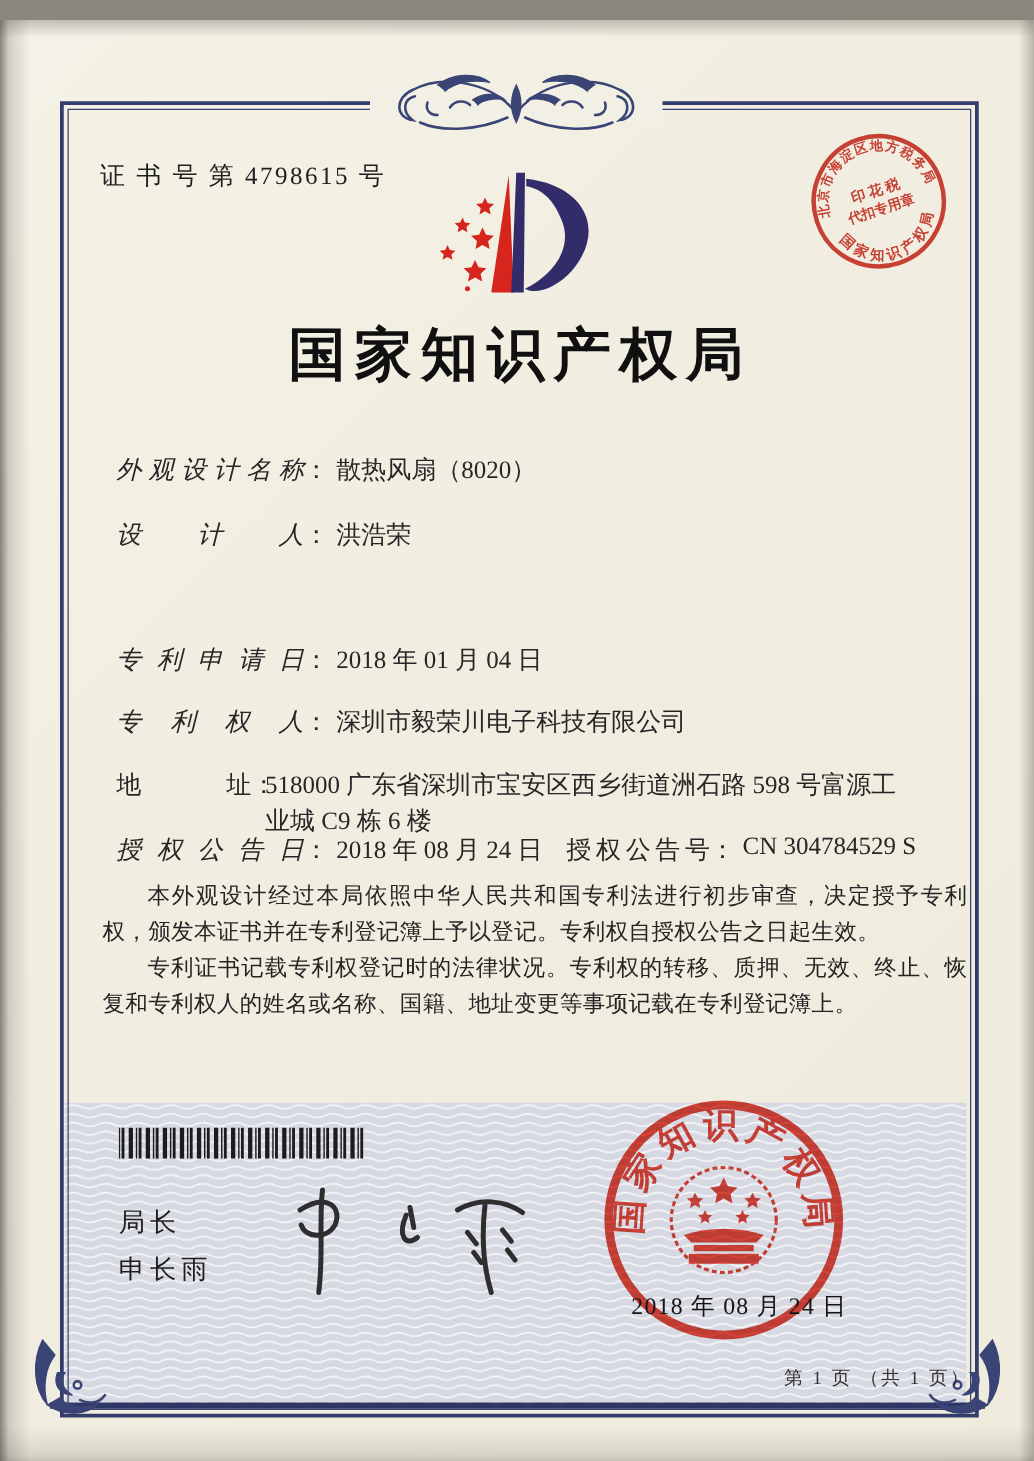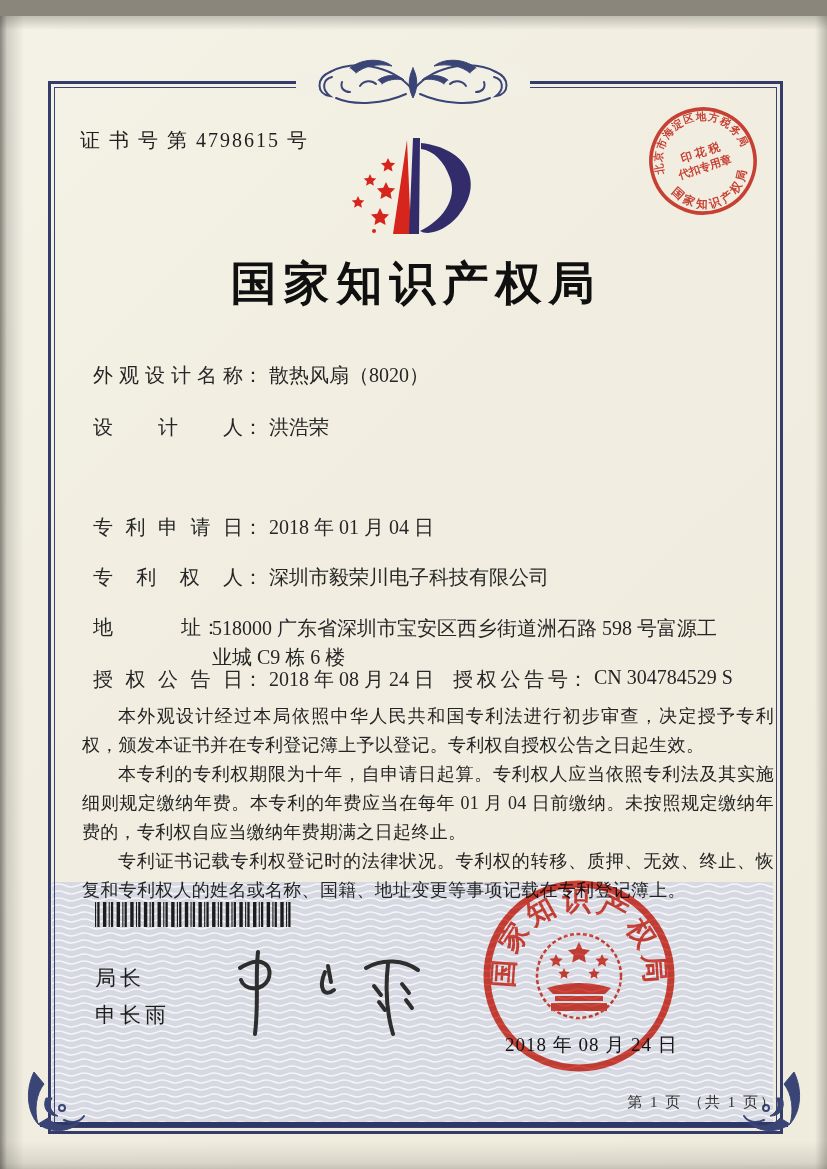--- a/index.html
+++ b/index.html
@@ -22,21 +22,21 @@
 
   .band{position:absolute;left:52px;top:866px;width:721px;height:244px;}
 
   .cert-no{position:absolute;left:80px;top:111px;font-size:20px;letter-spacing:2px;color:#1f1f1f;}
   .logo{position:absolute;left:344px;top:122px;}
   .title{position:absolute;left:48px;top:237px;width:729px;text-align:center;
          font-size:46px;font-weight:bold;letter-spacing:7px;text-indent:7px;color:#101010;}
 
   .row{position:absolute;left:93px;font-size:20px;color:#262626;white-space:nowrap;}
   .lbl{display:inline-block;text-align:justify;text-align-last:justify;vertical-align:top;}
-  .w150{width:150px;} .w108{width:108px;} .w115{width:115px;}
+  .w150{width:150px;font-style:italic;} .w108{width:108px;} .w115{width:115px;}
   .colon{display:inline-block;vertical-align:top;}
   .val{display:inline-block;vertical-align:top;margin-left:6px;}
   .addr-val{position:absolute;left:212px;top:598px;font-size:20px;width:575px;line-height:29px;color:#262626;}
 
   .paras{position:absolute;left:82px;top:686px;width:692px;font-size:18px;line-height:29px;
          letter-spacing:.3px;color:#242424;text-align:justify;}
   .paras p{margin:0;text-indent:2em;}
 
   .barcode{position:absolute;left:95px;top:886px;}
   .sign-title{position:absolute;left:95px;top:948px;font-size:21px;letter-spacing:4px;color:#1d1d1d;}
@@ -150,21 +150,20 @@
   </div>
   <div class="row" style="top:650px">
     <span class="lbl w150">授权公告日</span><span class="colon">：</span><span class="val">2018 年 08 月 24 日</span>
   </div>
   <div class="row" style="left:453px;top:650px">
     <span class="lbl w115">授权公告号</span><span class="colon">：</span><span class="val">CN 304784529 S</span>
   </div>
 
   <div class="paras">
     <p>本外观设计经过本局依照中华人民共和国专利法进行初步审查，决定授予专利权，颁发本证书并在专利登记簿上予以登记。专利权自授权公告之日起生效。</p>
-    <p>本专利的专利权期限为十年，自申请日起算。专利权人应当依照专利法及其实施细则规定缴纳年费。本专利的年费应当在每年 01 月 04 日前缴纳。未按照规定缴纳年费的，专利权自应当缴纳年费期满之日起终止。</p>
     <p>专利证书记载专利权登记时的法律状况。专利权的转移、质押、无效、终止、恢复和专利权人的姓名或名称、国籍、地址变更等事项记载在专利登记簿上。</p>
   </div>
 
   <svg id="barcode" class="barcode" width="216" height="25" viewBox="0 0 190 25" preserveAspectRatio="none">
       <rect x="0" y="0" width="1" height="25" fill="#1c1c1c"></rect>
       <rect x="2" y="0" width="2" height="25" fill="#1c1c1c"></rect>
       <rect x="7" y="0" width="3" height="25" fill="#1c1c1c"></rect>
       <rect x="12" y="0" width="1" height="25" fill="#1c1c1c"></rect>
       <rect x="14" y="0" width="2" height="25" fill="#1c1c1c"></rect>
       <rect x="19" y="0" width="3" height="25" fill="#1c1c1c"></rect>

